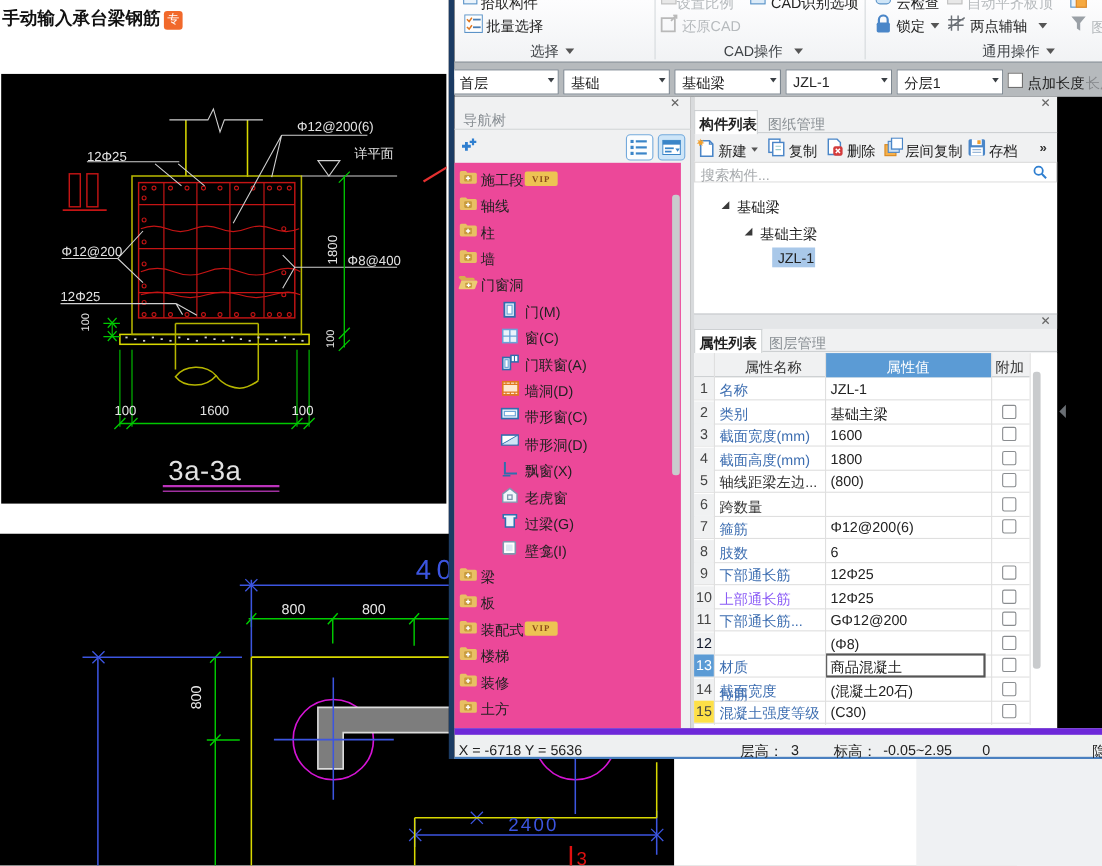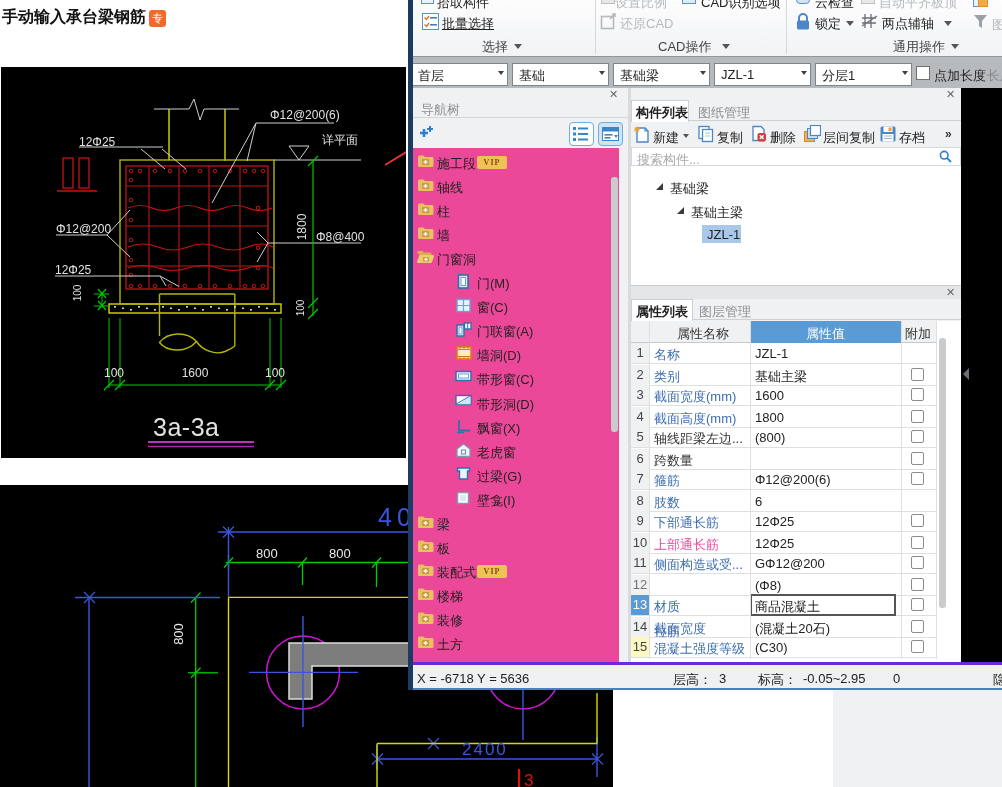--- a/index.html
+++ b/index.html
@@ -200,21 +200,21 @@
     <div class="abs" style="left:560px;top:-8px;width:15px;height:15px;border:1px solid #5b93c8;background:#eaf3fb;"></div>
     <div class="abs" style="left:565px;top:-3px;width:10px;height:10px;border:1px solid #e08a2c;background:#f6a940;"></div>
 
     <svg class="abs" style="left:9px;top:13px;" width="17" height="17" viewBox="0 0 17 17">
       <rect x="0.5" y="0.5" width="16" height="16" fill="#fdfefe" stroke="#5b93c8"></rect>
       <path d="M2.5 4.5 l2 2 l2.5 -3.5" stroke="#e07820" stroke-width="1.4" fill="none"></path>
       <path d="M2.5 11.5 l2 2 l2.5 -3.5" stroke="#e07820" stroke-width="1.4" fill="none"></path>
       <rect x="8" y="4" width="7" height="1.6" fill="#4a7fb5"></rect>
       <rect x="8" y="11" width="7" height="1.6" fill="#4a7fb5"></rect>
     </svg>
-    <div class="abs t13" style="left:29px;top:15px;text-decoration:underline;">批量选择</div>
+    <div class="abs t13" style="left:29px;top:15px;">批量选择</div>
     <svg class="abs" style="left:187px;top:13px;" width="17" height="17" viewBox="0 0 17 17">
       <rect x="1.5" y="3.5" width="12" height="12" fill="none" stroke="#b9b9b9" stroke-width="1.6"></rect>
       <path d="M10 6 l5 -5 M12 1 h3 v3" stroke="#b9b9b9" stroke-width="1.6" fill="none"></path>
     </svg>
     <div class="abs t13" style="left:207px;top:15px;color:#b6babd;">还原CAD</div>
     <svg class="abs" style="left:382px;top:13px;" width="16" height="17" viewBox="0 0 16 17">
       <path d="M4 8 v-3 a4 4 0 0 1 8 0 v3" fill="none" stroke="#4a86c8" stroke-width="2"></path>
       <rect x="2" y="7.5" width="12" height="9" rx="1.5" fill="#4a86c8"></rect>
     </svg>
     <div class="abs t13" style="left:402px;top:15px;">锁定</div>
@@ -524,60 +524,60 @@
 <div class="abs" style="left:0;top:170px;width:18px;height:20px;background:#f0f1f2;color:#444;font-size:13px;text-align:center;line-height:20px;">8</div>
 <div class="abs t13" style="left:23px;top:173px;color:#3c6db0;">肢数</div>
 <div class="abs t13" style="left:124px;top:173px;">6</div>
 <div class="abs" style="left:0;top:210px;width:305px;height:1px;background:#dfdfdf;"></div>
 <div class="abs" style="left:0;top:190px;width:18px;height:20px;background:#f0f1f2;color:#444;font-size:13px;text-align:center;line-height:20px;">9</div>
 <div class="abs t13" style="left:23px;top:193px;color:#3c6db0;">下部通长筋</div>
 <div class="abs t13" style="left:124px;top:193px;">12Φ25</div>
 <div class="abs" style="left:280px;top:193px;width:13px;height:13px;background:#fff;border:1px solid #8a8d90;border-radius:2px;"></div>
 <div class="abs" style="left:0;top:232px;width:305px;height:1px;background:#dfdfdf;"></div>
 <div class="abs" style="left:0;top:212px;width:18px;height:20px;background:#f0f1f2;color:#444;font-size:13px;text-align:center;line-height:20px;">10</div>
-<div class="abs t13" style="left:23px;top:215px;color:#ec4899;">上部通长筋</div>
+<div class="abs t13" style="left:23px;top:215px;color:#8b5cf6;">上部通长筋</div>
 <div class="abs t13" style="left:124px;top:215px;">12Φ25</div>
 <div class="abs" style="left:280px;top:215px;width:13px;height:13px;background:#fff;border:1px solid #8a8d90;border-radius:2px;"></div>
 <div class="abs" style="left:0;top:252px;width:305px;height:1px;background:#dfdfdf;"></div>
 <div class="abs" style="left:0;top:232px;width:18px;height:20px;background:#f0f1f2;color:#444;font-size:13px;text-align:center;line-height:20px;">11</div>
-<div class="abs t13" style="left:23px;top:235px;color:#3c6db0;">侧面构造或受...</div>
+<div class="abs t13" style="left:23px;top:235px;color:#3c6db0;">下部通长筋...</div>
 <div class="abs t13" style="left:124px;top:235px;">GΦ12@200</div>
 <div class="abs" style="left:280px;top:235px;width:13px;height:13px;background:#fff;border:1px solid #8a8d90;border-radius:2px;"></div>
 <div class="abs" style="left:0;top:274px;width:305px;height:1px;background:#dfdfdf;"></div>
-<div class="abs" style="left:0;top:254px;width:18px;height:20px;background:#f0f1f2;color:#737373;font-size:13px;text-align:center;line-height:20px;">12</div>
+<div class="abs" style="left:0;top:254px;width:18px;height:20px;background:#f0f1f2;color:#0f172a;font-size:13px;text-align:center;line-height:20px;">12</div>
 <div class="abs t13" style="left:23px;top:257px;color:#3c6db0;margin-top:45px;">拉筋</div>
 <div class="abs t13" style="left:124px;top:257px;">(Φ8)</div>
 <div class="abs" style="left:280px;top:257px;width:13px;height:13px;background:#fff;border:1px solid #8a8d90;border-radius:2px;"></div>
 <div class="abs" style="left:0;top:294px;width:305px;height:1px;background:#dfdfdf;"></div>
 <div class="abs" style="left:0;top:274px;width:18px;height:20px;background:#5b9bd5;color:#fff;font-size:13px;text-align:center;line-height:20px;">13</div>
 <div class="abs t13" style="left:23px;top:277px;color:#3c6db0;">材质</div>
 <div class="abs" style="left:119px;top:273px;width:146px;height:22px;border:2px solid #555;background:#fff;"></div>
 <div class="abs t13" style="left:124px;top:277px;">商品混凝土</div>
 <div class="abs" style="left:280px;top:277px;width:13px;height:13px;background:#fff;border:1px solid #8a8d90;border-radius:2px;"></div>
 <div class="abs" style="left:0;top:316px;width:305px;height:1px;background:#dfdfdf;"></div>
 <div class="abs" style="left:0;top:296px;width:18px;height:20px;background:#f0f1f2;color:#444;font-size:13px;text-align:center;line-height:20px;">14</div>
 <div class="abs t13" style="left:23px;top:299px;color:#3c6db0;">截面宽度</div>
 <div class="abs t13" style="left:124px;top:299px;">(混凝土20石)</div>
 <div class="abs" style="left:280px;top:299px;width:13px;height:13px;background:#fff;border:1px solid #8a8d90;border-radius:2px;"></div>
 <div class="abs" style="left:0;top:336px;width:305px;height:1px;background:#dfdfdf;"></div>
-<div class="abs" style="left:0;top:316px;width:18px;height:20px;background:#fef9c3;color:#444;font-size:13px;text-align:center;line-height:20px;">15</div>
+<div class="abs" style="left:0;top:316px;width:18px;height:20px;background:#fde047;color:#444;font-size:13px;text-align:center;line-height:20px;">15</div>
 <div class="abs t13" style="left:23px;top:319px;color:#3c6db0;">混凝土强度等级</div>
 <div class="abs t13" style="left:124px;top:319px;">(C30)</div>
 <div class="abs" style="left:280px;top:319px;width:13px;height:13px;background:#fff;border:1px solid #8a8d90;border-radius:2px;"></div>
 <div class="abs" style="left:18px;top:0;width:1px;height:338px;background:#dfdfdf;"></div>
 <div class="abs" style="left:119px;top:0;width:1px;height:338px;background:#dfdfdf;"></div>
 <div class="abs" style="left:270px;top:0;width:1px;height:338px;background:#dfdfdf;"></div>
 <div class="abs" style="left:305px;top:0;width:1px;height:338px;background:#dfdfdf;"></div>
 </div>
     <div class="abs" style="left:308px;top:250px;width:7px;height:270px;background:#c9cbcd;border-radius:3px;"></div>
   </div>
 
   <div class="abs" style="left:550px;top:368px;width:0;height:0;border:6px solid transparent;border-right:6px solid #6a6f74;border-left:none;"></div>
 
-  <div class="abs" id="statusbar" style="left:0;top:662px;width:589px;height:28px;background:#eef0f1;border-top:3px solid #6d28d9;border-bottom:2px solid #4a80c0;">
+  <div class="abs" id="statusbar" style="left:0;top:662px;width:589px;height:28px;background:#eef0f1;border-top:6px solid #6d28d9;border-bottom:2px solid #4a80c0;">
     <div class="abs t13" style="left:4px;top:6px;">X = -6718 Y = 5636</div>
     <div class="abs t13" style="left:260px;top:6px;">层高：</div>
     <div class="abs t13" style="left:306px;top:6px;">3</div>
     <div class="abs t13" style="left:345px;top:6px;">标高：</div>
     <div class="abs t13" style="left:390px;top:6px;">-0.05~2.95</div>
     <div class="abs t13" style="left:480px;top:6px;">0</div>
     <div class="abs t13" style="left:580px;top:6px;">隐</div>
   </div>
 </div>
 

